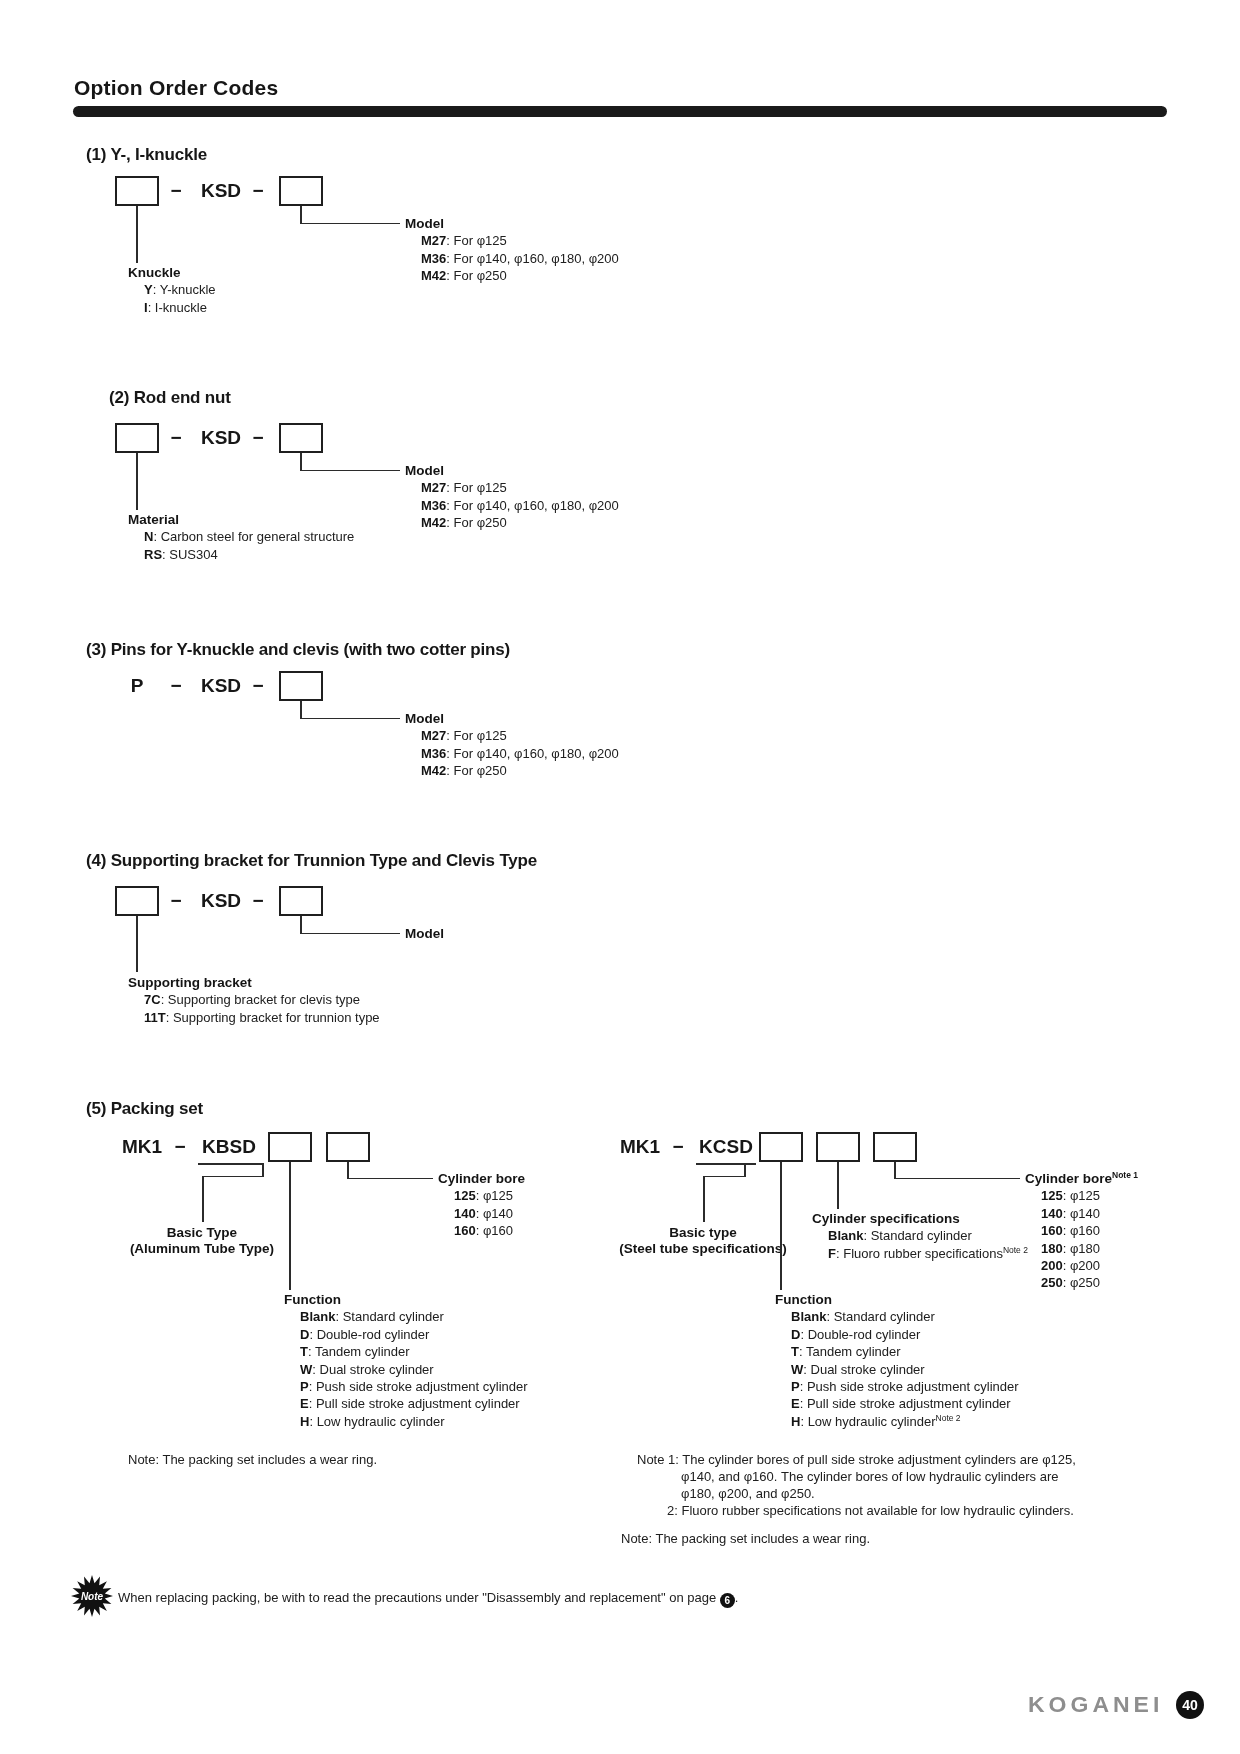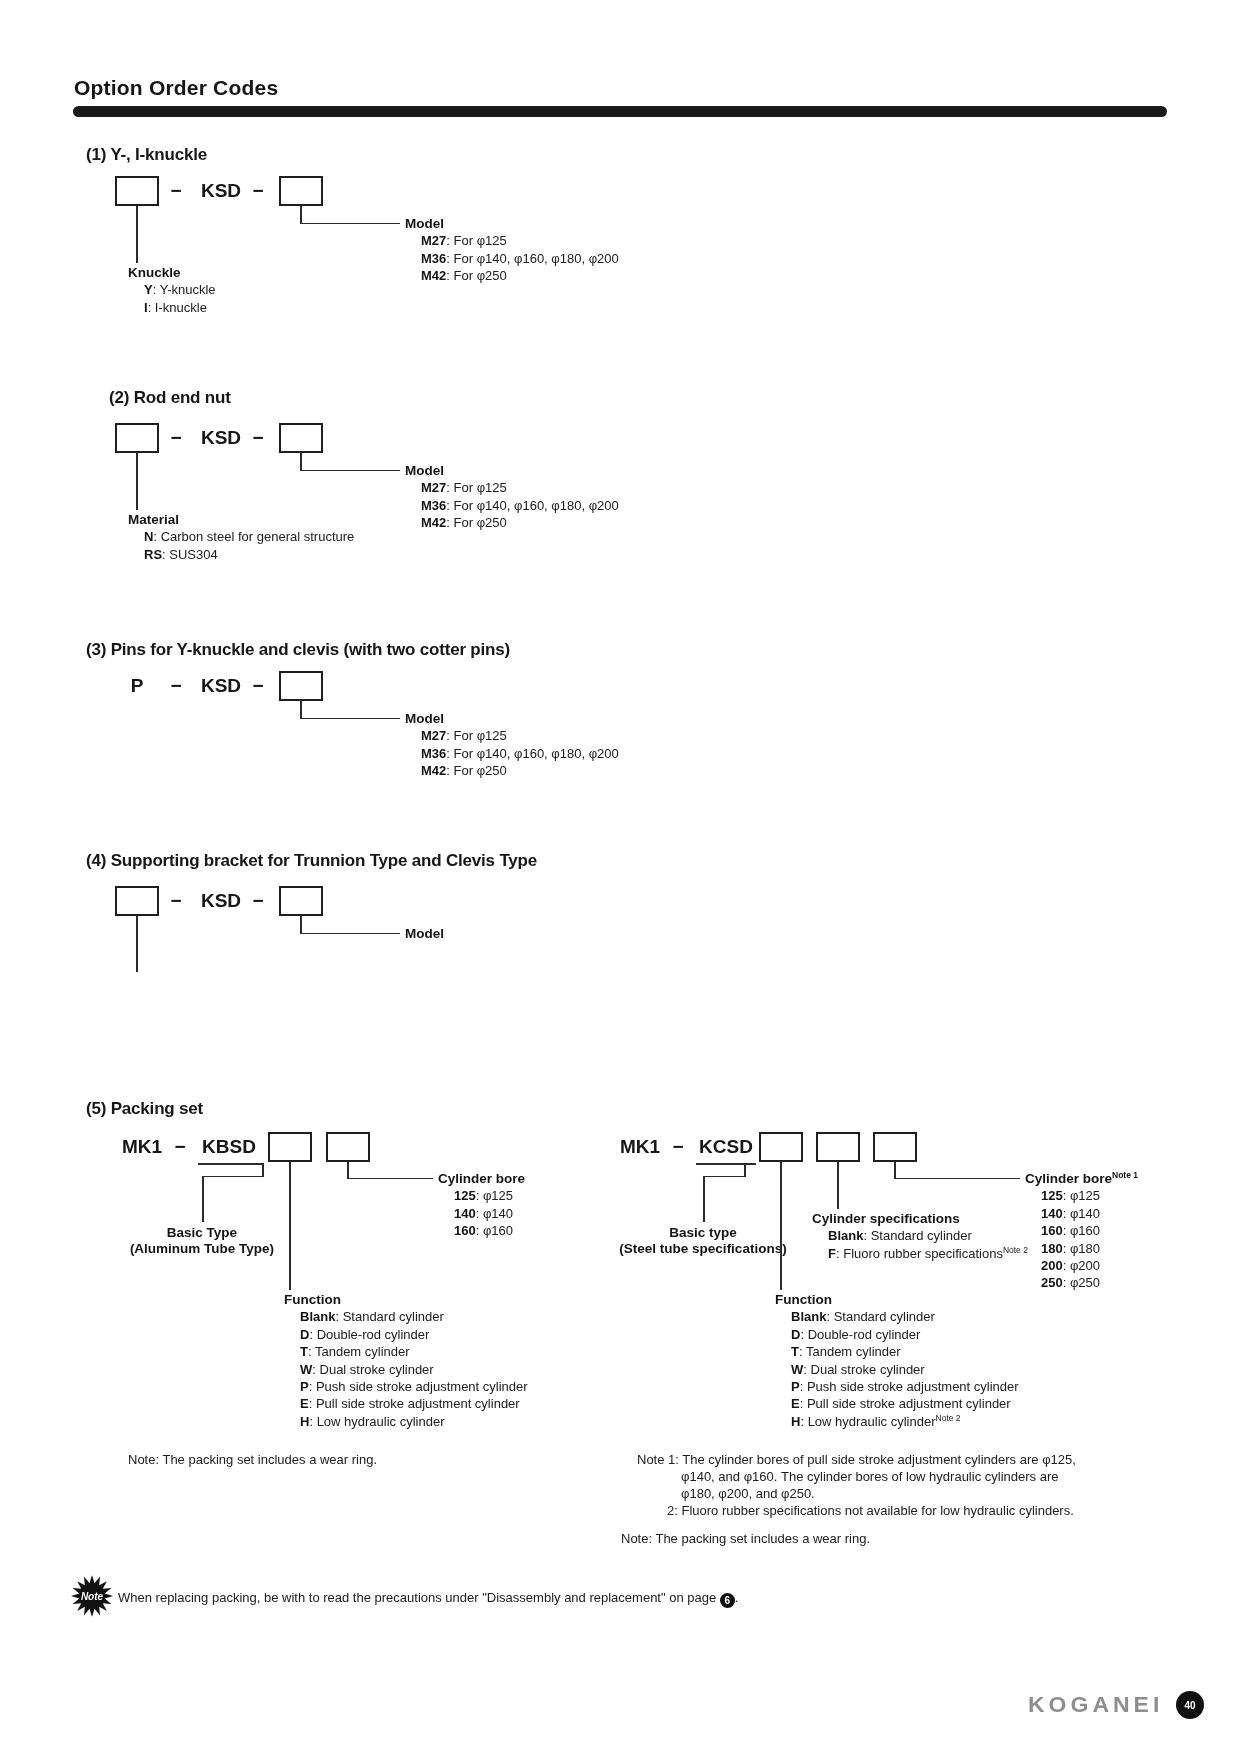--- a/index.html
+++ b/index.html
@@ -17,21 +17,21 @@
   .opt{font-size:13px;line-height:17.4px;white-space:nowrap;color:#202020;padding-left:16px;}
   .opt .k{font-weight:bold;color:#141414;}
   .opt .d::before{content:": ";}
   sup{font-size:8.5px;vertical-align:super;line-height:0;}
   .note{font-size:13px;line-height:17px;white-space:nowrap;color:#202020;}
   .ctr{text-align:center;}
   .c6{display:inline-flex;width:15px;height:15px;border-radius:50%;background:#111;color:#fff;
       font-size:10px;font-weight:bold;align-items:center;justify-content:center;vertical-align:-2px;}
   .brand{font-size:23px;font-weight:bold;color:#8e8e8e;letter-spacing:4px;transform:scaleY(.92);white-space:nowrap;}
   .pgnum{width:28px;height:28px;border-radius:50%;background:#111;color:#fff;display:flex;
-         align-items:center;justify-content:center;font-size:10px;font-weight:bold;}
+         align-items:center;justify-content:center;font-size:14px;font-weight:bold;}
 </style>
 </head>
 <body>
 
 <div id="page">
 
   <div class="abs title" style="left:74px;top:76px;">Option Order Codes</div>
   <div class="abs titlebar" style="left:73px;top:106px;width:1094px;height:11px;"></div>
 
   <div class="abs h2" style="left:86px;top:145px;">(1) Y-, I-knuckle</div>
@@ -103,20 +103,27 @@
 
   <div class="abs h2" style="left:86px;top:851px;">(4) Supporting bracket for Trunnion Type and Clevis Type</div>
   <div class="abs box" style="left:115px;top:886px;"></div>
   <div class="abs code" style="left:166px;top:888px;width:20px;">−</div>
   <div class="abs code" style="left:192px;top:888px;width:58px;">KSD</div>
   <div class="abs code" style="left:248px;top:888px;width:20px;">−</div>
   <div class="abs box" style="left:279px;top:886px;"></div>
   <div class="abs vl" style="left:136px;top:916px;height:56px;"></div>
   <div class="abs vl" style="left:300px;top:916px;height:18px;"></div>
   <div class="abs hl" style="left:300px;top:932.5px;width:100px;"></div>
+  <div class="abs" style="left:128px;top:974px;">
+    <div class="lblt">Supporting bracket</div>
+    <div>
+        <div class="opt"><span class="k">7C</span><span class="d">Supporting bracket for clevis type</span></div>
+        <div class="opt"><span class="k">11T</span><span class="d">Supporting bracket for trunnion type</span></div>
+      </div>
+  </div>
   <div class="abs" style="left:405px;top:925px;">
     <div class="lblt">Model</div>
   </div>
 
   <div class="abs h2" style="left:86px;top:1099px;">(5) Packing set</div>
 
   <div class="abs code" style="left:118px;top:1134px;width:48px;">MK1</div>
   <div class="abs code" style="left:170px;top:1134px;width:20px;">−</div>
   <div class="abs code" style="left:197px;top:1134px;width:64px;">KBSD</div>
   <div class="abs box" style="left:268px;top:1132px;"></div>

